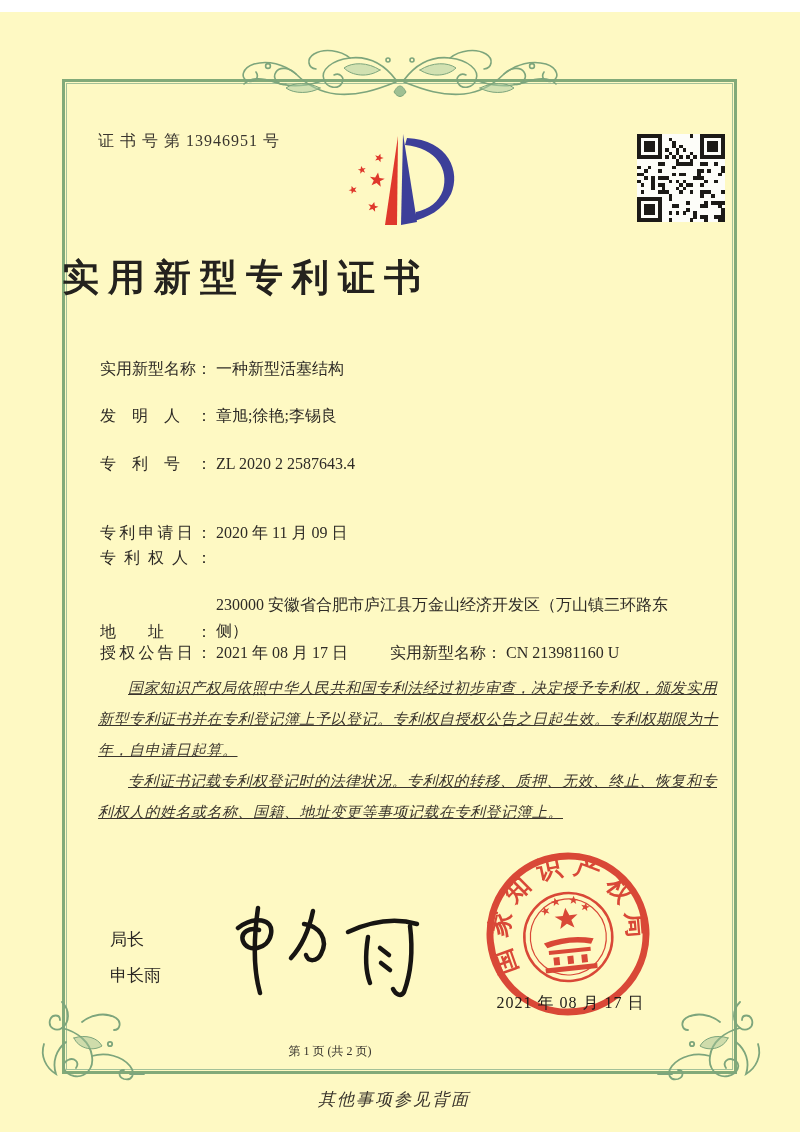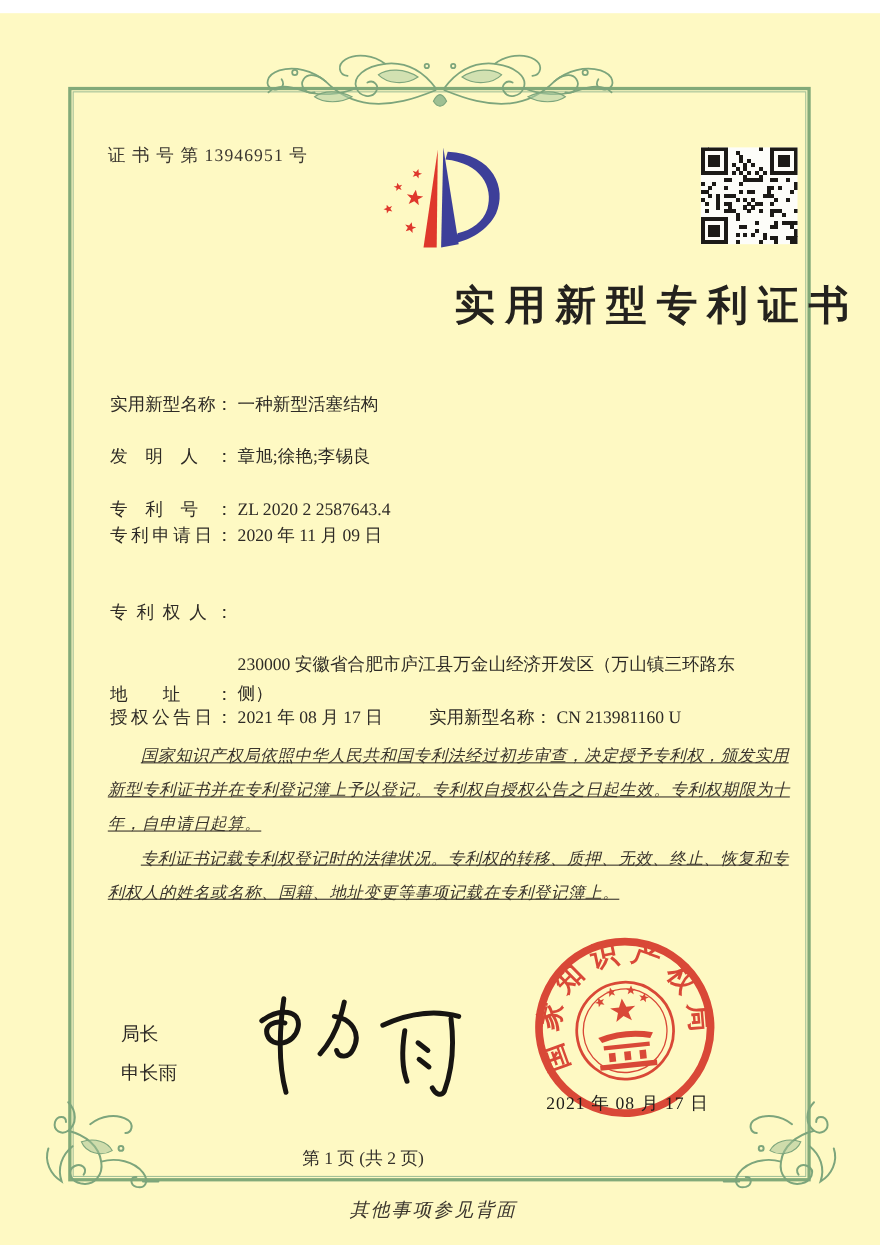--- a/index.html
+++ b/index.html
@@ -15,44 +15,43 @@
     border:3px solid #82aa79; box-sizing:border-box;
   }
   .frame-inner{
     position:absolute; inset:1px; border:1px solid #a3c198;
   }
   .abs{position:absolute;}
   .cert-no{
     left:98px; top:119px; font-size:16px; letter-spacing:1px; color:#3a362f;
   }
   .title{
-    left:62px; top:241px; width:675px; text-align:right;
+    left:62px; top:241px; width:675px; text-align:left;
     font-size:37px; font-weight:bold; letter-spacing:9px; color:#24221e;
     white-space:nowrap;
-    padding-left:44px;
   }
   .field-row{ left:100px; width:640px; font-size:16px; line-height:24px; }
   .field-row .pair{ display:flex; align-items:flex-end; }
   .flabel{
     display:inline-block; width:112px; white-space:nowrap;
     text-align:justify; text-align-last:justify; flex:0 0 112px;
   }
   .fvalue{ margin-left:4px; display:inline-block; }
   .fvalue.wide{ width:478px; line-height:26px; }
   .pair2{ position:absolute; left:290px; top:0; display:flex; }
   .body-text{
     left:98px; top:661px; width:626px;
     font-size:15px; line-height:31px; letter-spacing:0.5px;
     font-style:italic; color:#3a352d;
   }
   .body-text p{ margin:0; text-indent:2em;text-decoration:underline; }
   .signoff{ left:110px; top:910px; font-size:17px; line-height:36px; color:#2c2925;
     font-family:"Liberation Sans","DejaVu Sans",sans-serif; }
   .page-info{
-    left:62px; top:1031px; width:536px; text-align:center; font-size:16px; color:#34312b;
+    left:62px; top:1031px; width:536px; text-align:center; font-size:12px; color:#34312b;
   }
   .back-note{
     left:64px; top:1076px; width:660px; text-align:center; font-size:17px;
     font-style:italic; letter-spacing:2px; color:#3a352d;
   }
   .seal-date{
     left:468px; top:981px; width:205px; text-align:center;
     font-size:16px; letter-spacing:1px; color:#1e1c19; z-index:6;
   }
   .seal-svg{ left:463px; top:817px; z-index:5; opacity:0.92; }
@@ -358,21 +357,21 @@
       <span class="flabel">发明人：</span>
       <span class="fvalue">章旭;徐艳;李锡良</span>
     </div>
   </div>
   <div class="abs field-row" style="top:440px">
     <div class="pair">
       <span class="flabel">专利号：</span>
       <span class="fvalue">ZL 2020 2 2587643.4</span>
     </div>
   </div>
-  <div class="abs field-row" style="top:464px">
+  <div class="abs field-row" style="top:509px">
     <div class="pair">
       <span class="flabel">专利申请日：</span>
       <span class="fvalue">2020 年 11 月 09 日</span>
     </div>
   </div>
   <div class="abs field-row" style="top:534px">
     <div class="pair">
       <span class="flabel">专利权人：</span>
     </div>
   </div>

